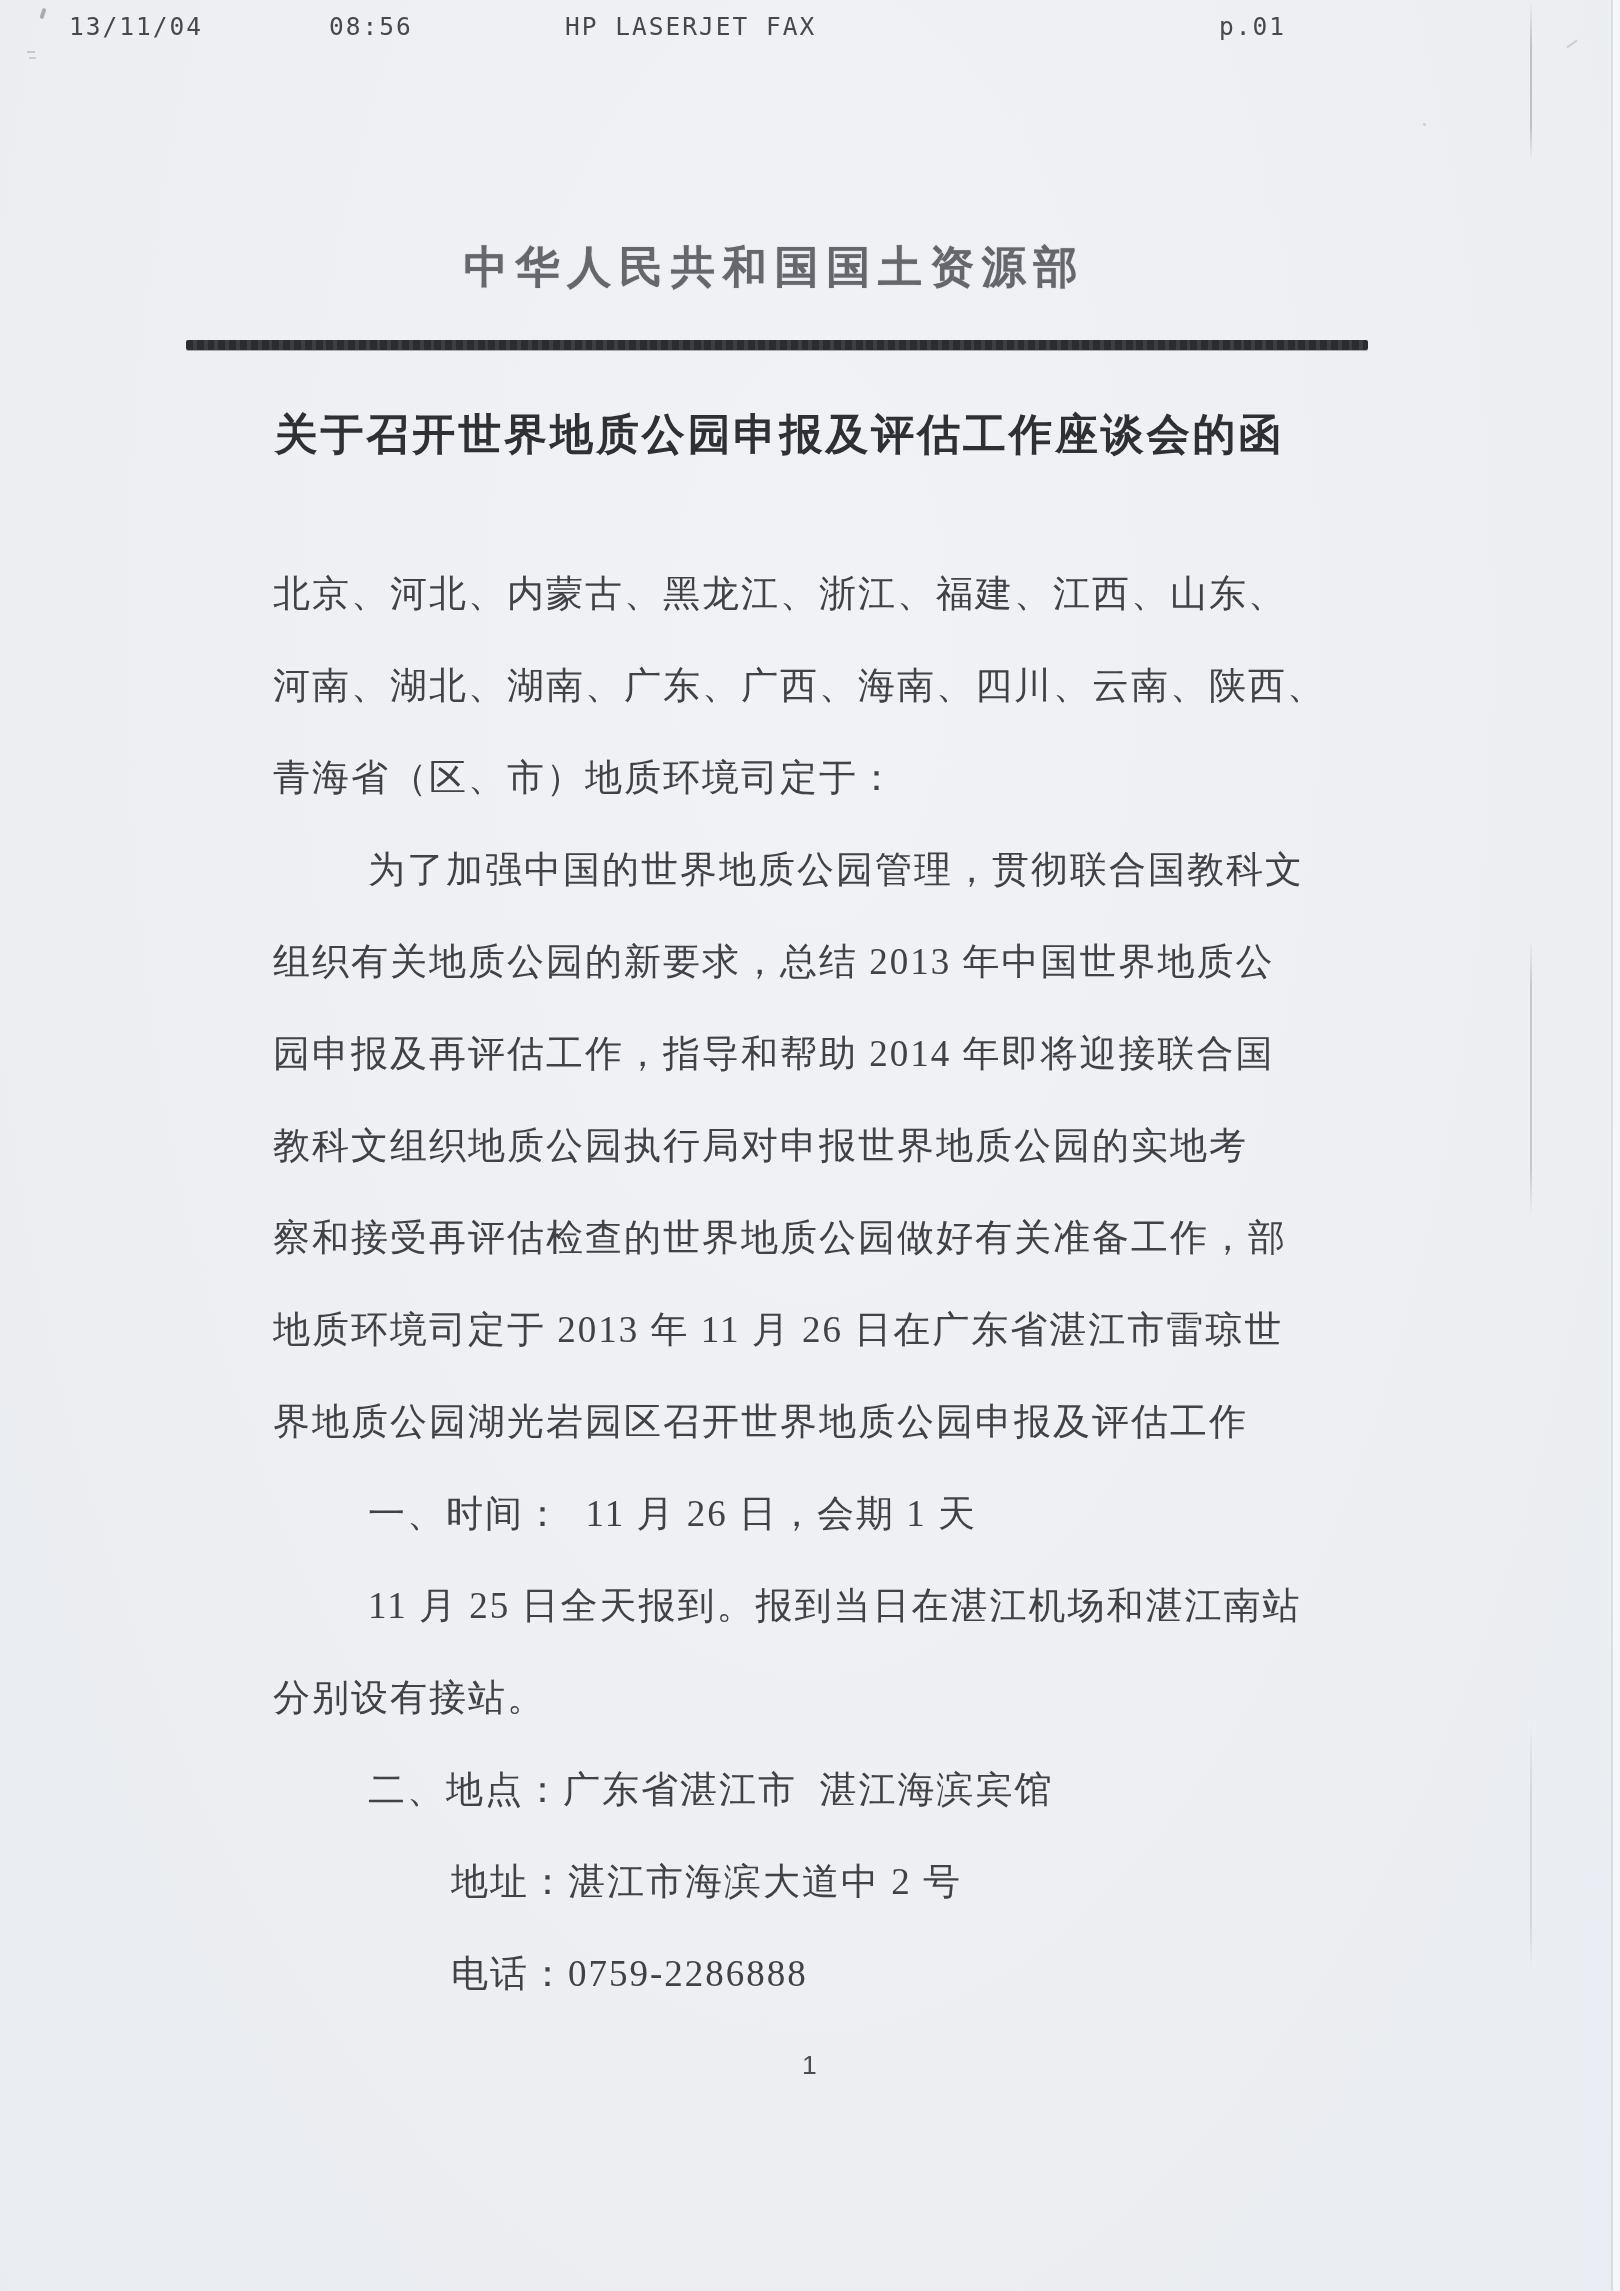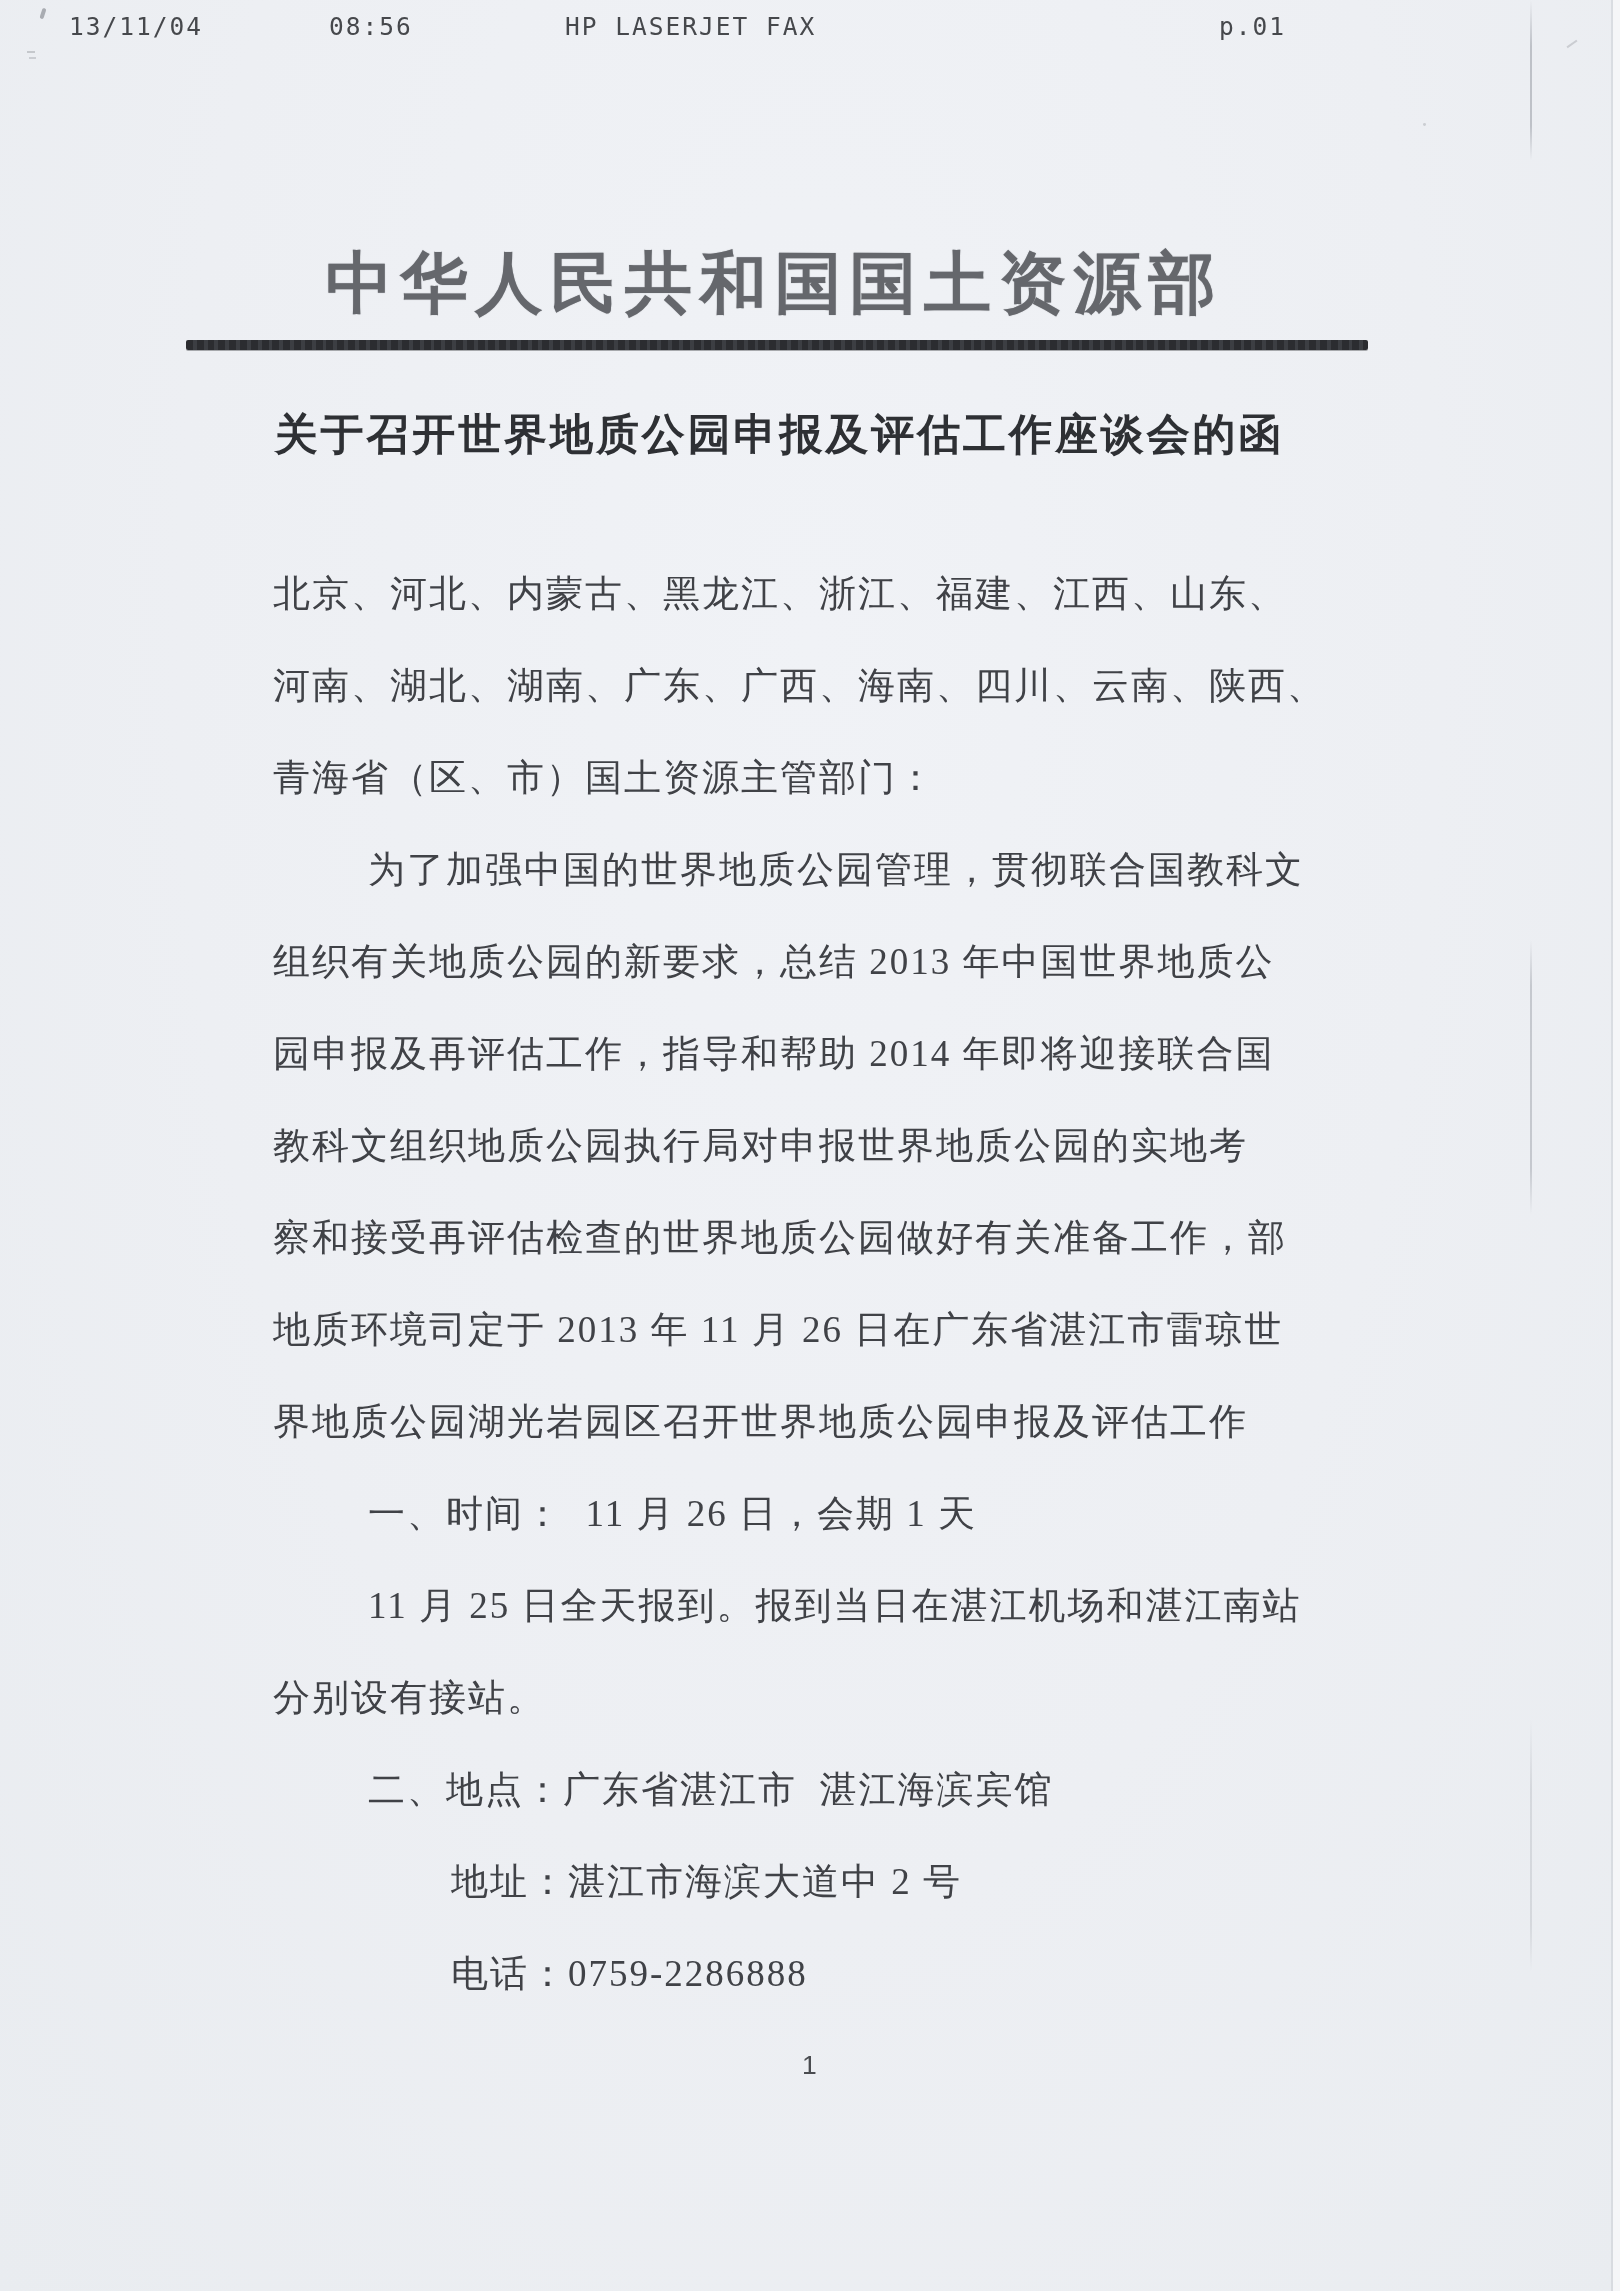--- a/index.html
+++ b/index.html
@@ -19,21 +19,21 @@
     font-size:24.5px;color:#46484c;letter-spacing:2px;
   }
   .fax-header .fh-date{position:absolute;left:69px;}
   .fax-header .fh-time{position:absolute;left:329px;}
   .fax-header .fh-device{position:absolute;left:565px;}
   .fax-header .fh-page{position:absolute;left:1219px;}
   
   .org-title{
     position:absolute;top:238px;left:147px;width:1255px;
     text-align:center;
-    font-size:67px;font-weight:600;letter-spacing:7.8px;
+    font-size:44px;font-weight:600;letter-spacing:7.8px;
     color:#65676c;
     text-shadow:0 0 1px rgba(90,92,97,.55);
   }
   .title-rule{
     position:absolute;top:340px;left:186px;width:1182px;height:9.8px;
     background:repeating-linear-gradient(90deg,#2b2c30 0 6.9px,#3c3e43 6.9px 10.8px);
     border-radius:2px;
     box-shadow:0 1px 0 rgba(60,62,66,.4);
   }
   .subject{
@@ -86,21 +86,21 @@
   </div>
 
   <div class="org-title">中华人民共和国国土资源部</div>
   <div class="title-rule"></div>
 
   <h1 class="subject">关于召开世界地质公园申报及评估工作座谈会的函</h1>
 
   <div class="doc-body">
     <p>北京、河北、内蒙古、黑龙江、浙江、福建、江西、山东、</p>
     <p>河南、湖北、湖南、广东、广西、海南、四川、云南、陕西、</p>
-    <p>青海省（区、市）国土资源主管部门：</p>
+    <p>青海省（区、市）地质环境司定于：</p>
     <p class="indent">为了加强中国的世界地质公园管理，贯彻联合国教科文</p>
     <p>组织有关地质公园的新要求，总结 2013 年中国世界地质公</p>
     <p>园申报及再评估工作，指导和帮助 2014 年即将迎接联合国</p>
     <p>教科文组织地质公园执行局对申报世界地质公园的实地考</p>
     <p>察和接受再评估检查的世界地质公园做好有关准备工作，部</p>
     <p>地质环境司定于 2013 年 11 月 26 日在广东省湛江市雷琼世</p>
     <p>界地质公园湖光岩园区召开世界地质公园申报及评估工作</p>
     <p class="indent">一、时间：  11 月 26 日，会期 1 天</p>
     <p class="indent">11 月 25 日全天报到。报到当日在湛江机场和湛江南站</p>
     <p>分别设有接站。</p>

